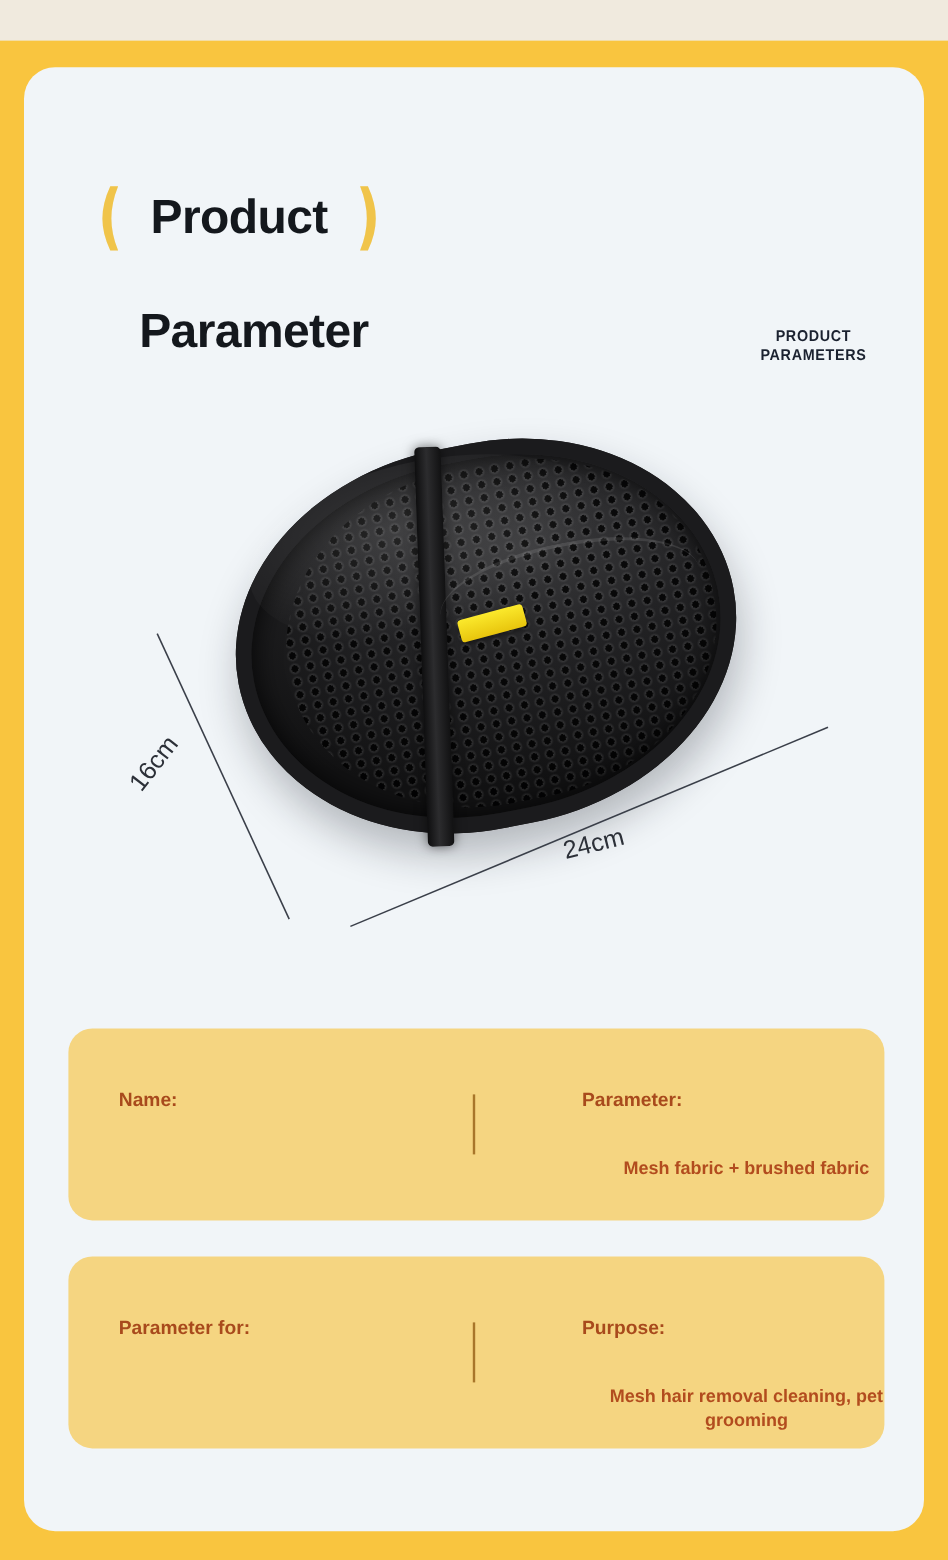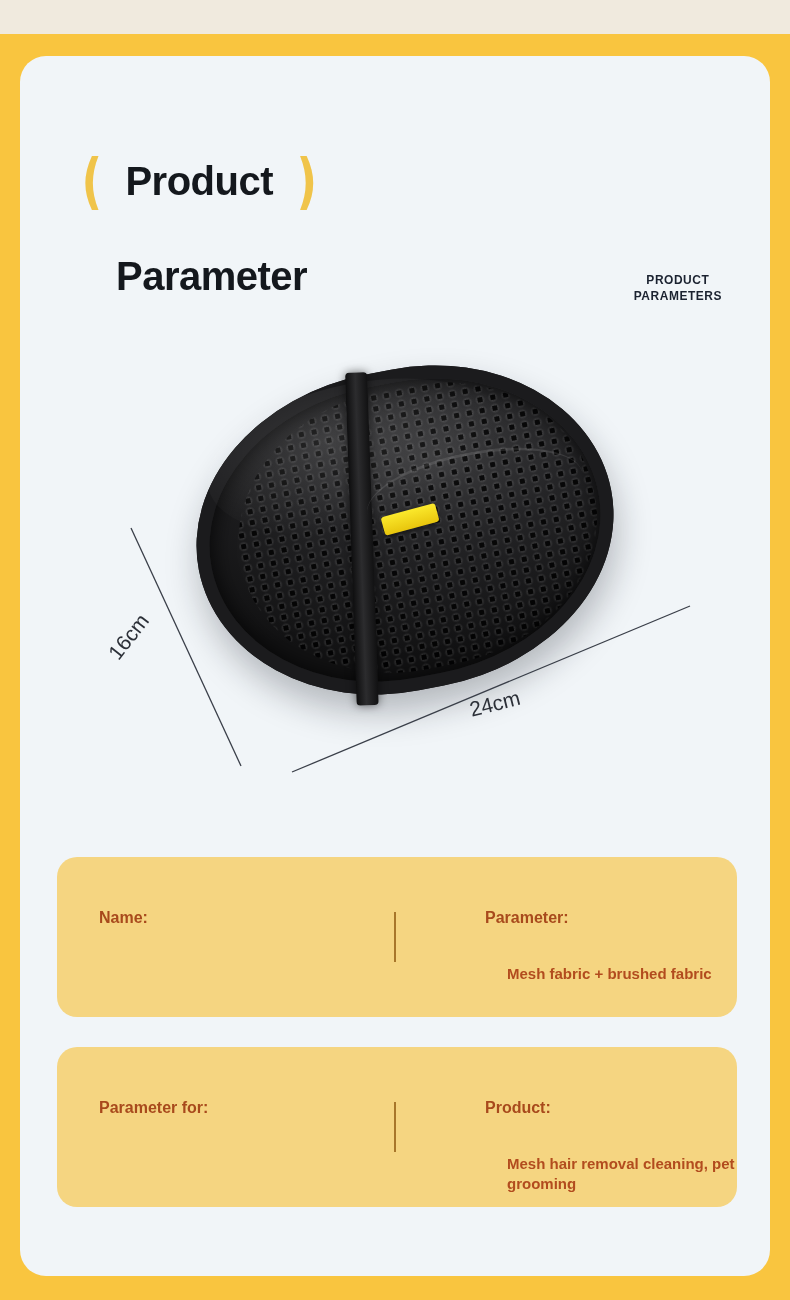--- a/index.html
+++ b/index.html
@@ -109,21 +109,21 @@
   }
   #label-16 { left:113px; top:645px; transform:rotate(-52deg); transform-origin:0 50%; }
   #label-24 { left:470px; top:698px; transform:rotate(-14deg); transform-origin:0 50%; }
   
   .spec-card {
     position:absolute; left:57px; width:680px; height:160px;
     background:#f5d581; border-radius:20px;
   }
   #card-1 { top:857px; }
   #card-2 { top:1047px; }
-  .card-col { position:absolute; top:0; height:100%; }
+  .card-col { position:absolute; top:0; height:100%;text-align:center; }
   .col-left  { left:42px;  width:300px; }
   .col-right { left:428px; width:240px; }
   .spec-label {
     position:absolute; top:52px; left:0;
     font-size:16px; font-weight:700; color:#a84a1c; white-space:nowrap;
   }
   .spec-value {
     position:absolute; top:86px; left:16px;
     font-size:15px; font-weight:700; color:#b24c1e; line-height:1.35;
     width:250px;
@@ -187,16 +187,16 @@
     <div class="spec-value">Mesh fabric + brushed fabric</div>
   </div>
 </div>
 
 <div class="spec-card" id="card-2">
   <div class="card-col col-left">
     <div class="spec-label">Parameter for:</div>
   </div>
   <div class="card-divider"></div>
   <div class="card-col col-right">
-    <div class="spec-label">Product:</div>
+    <div class="spec-label">Purpose:</div>
     <div class="spec-value">Mesh hair removal cleaning, pet grooming</div>
   </div>
 </div>
 
 </body></html>

